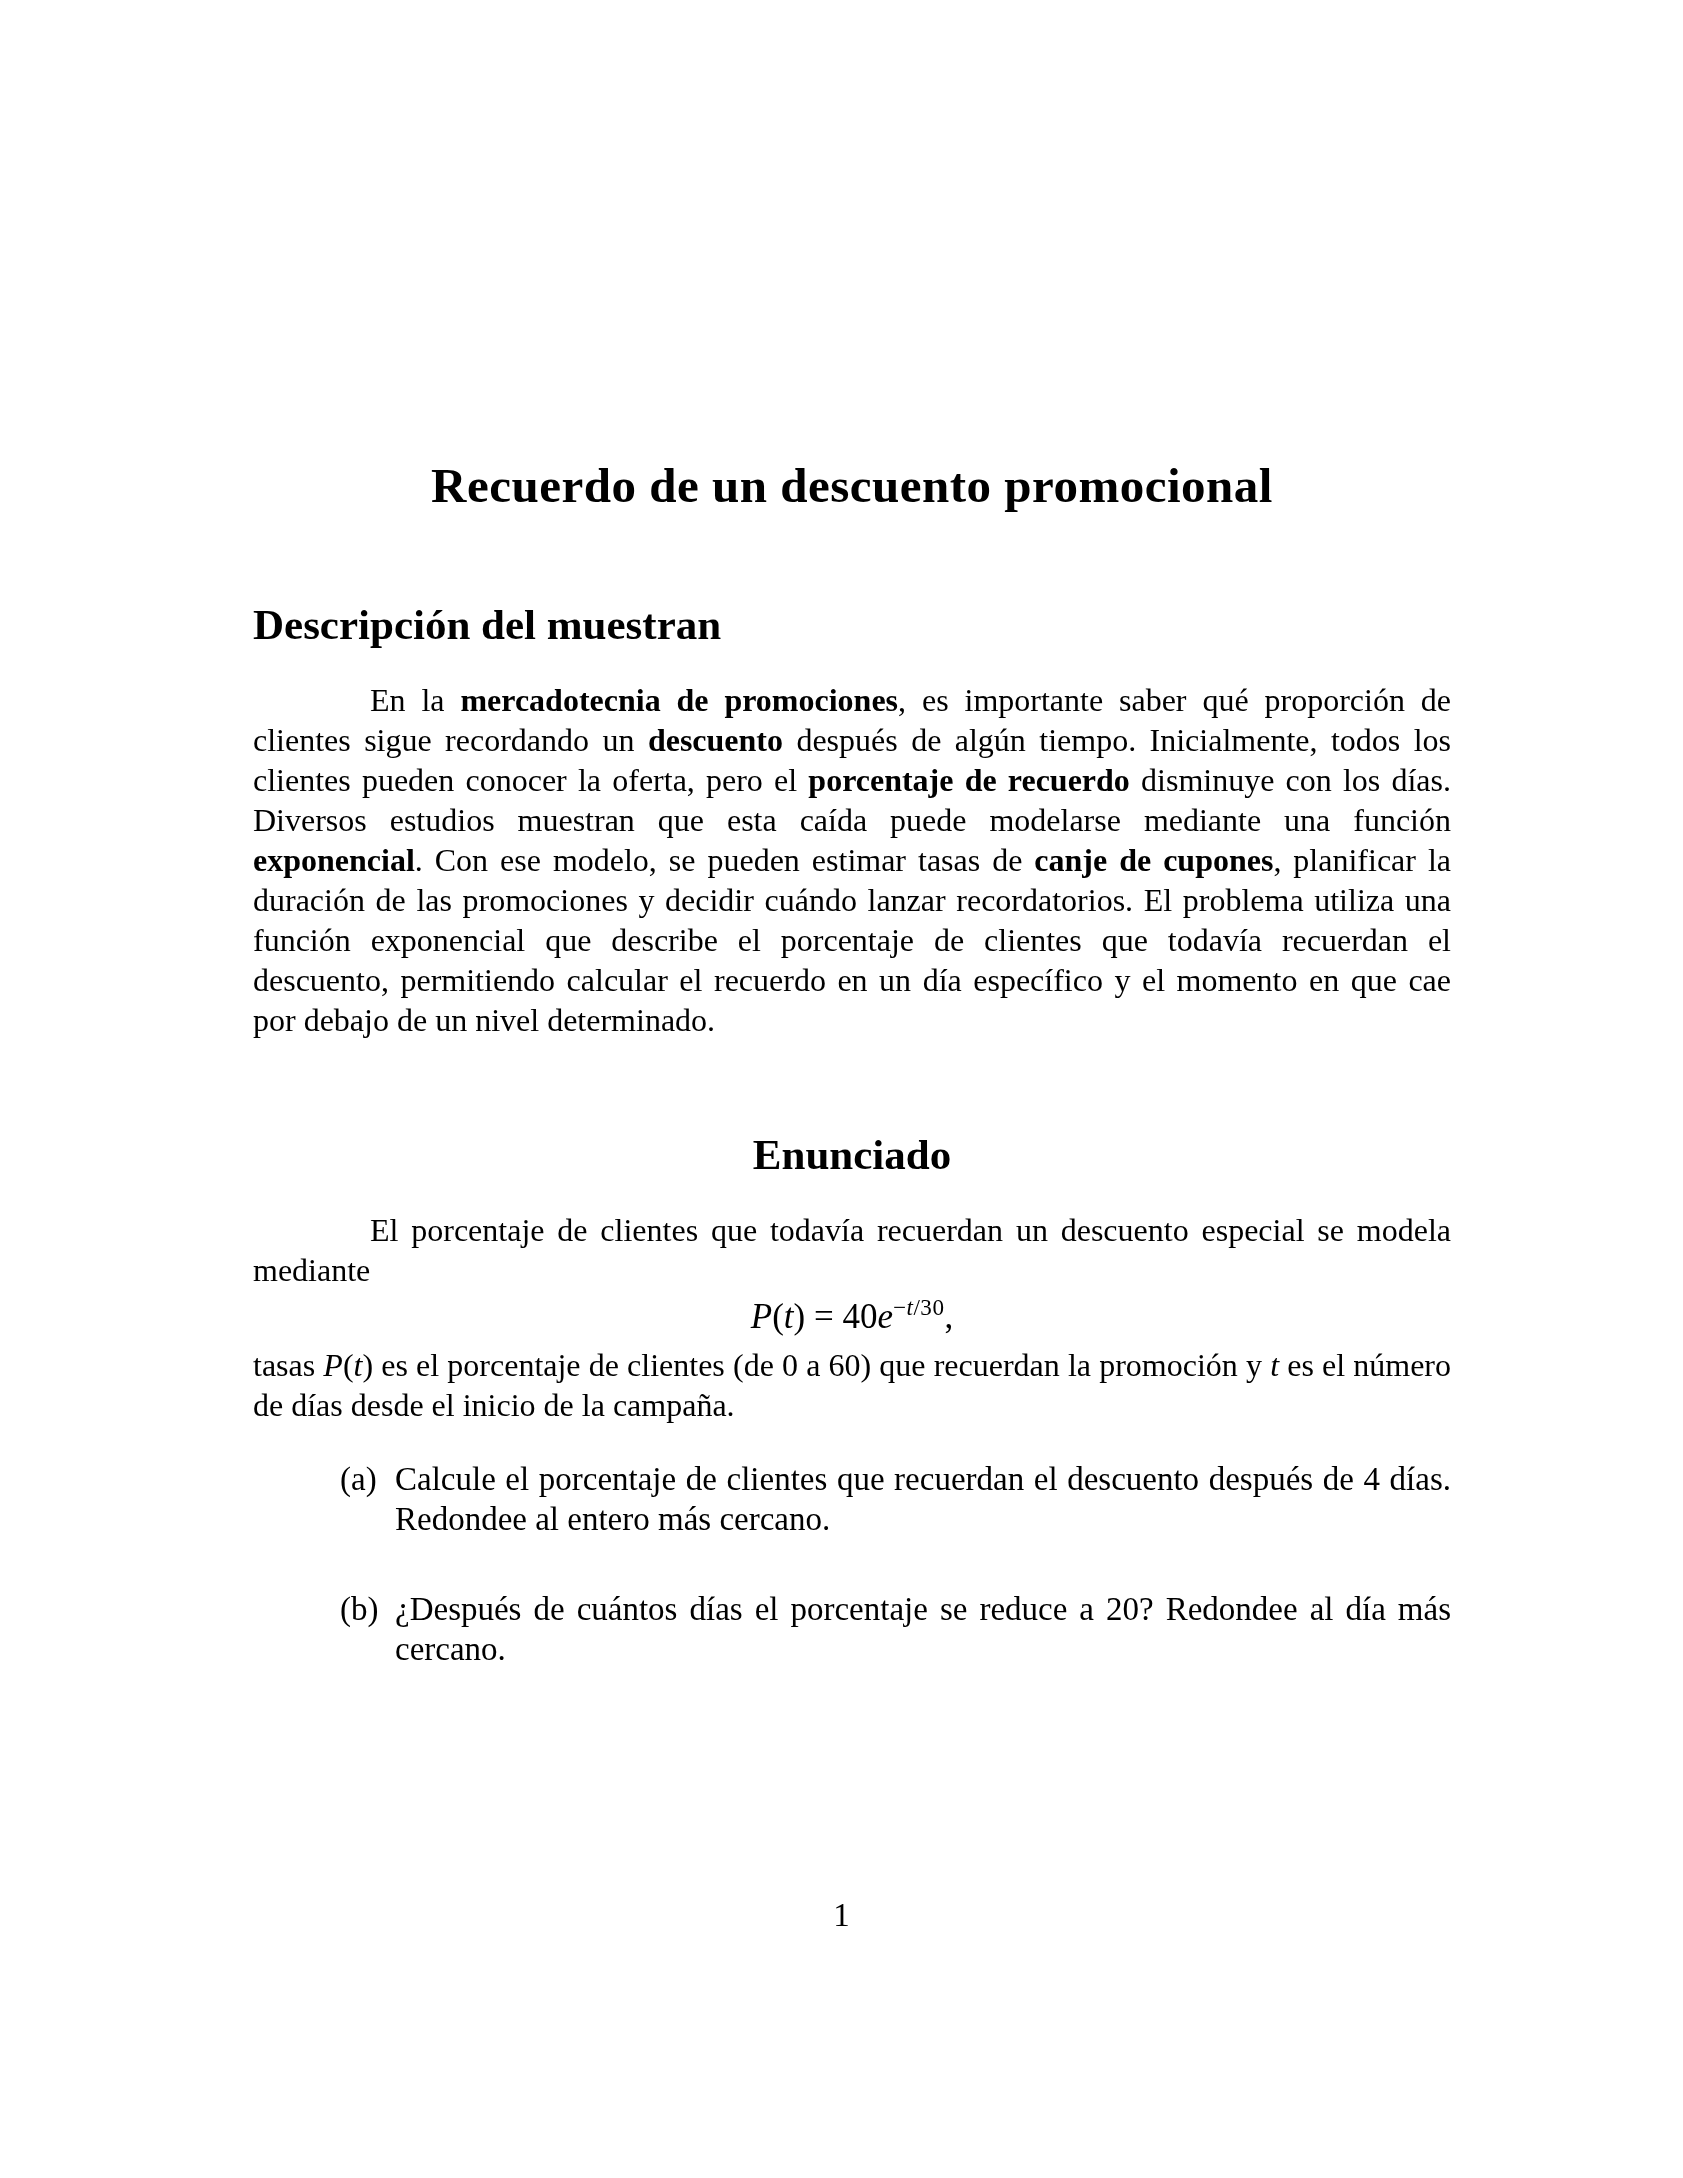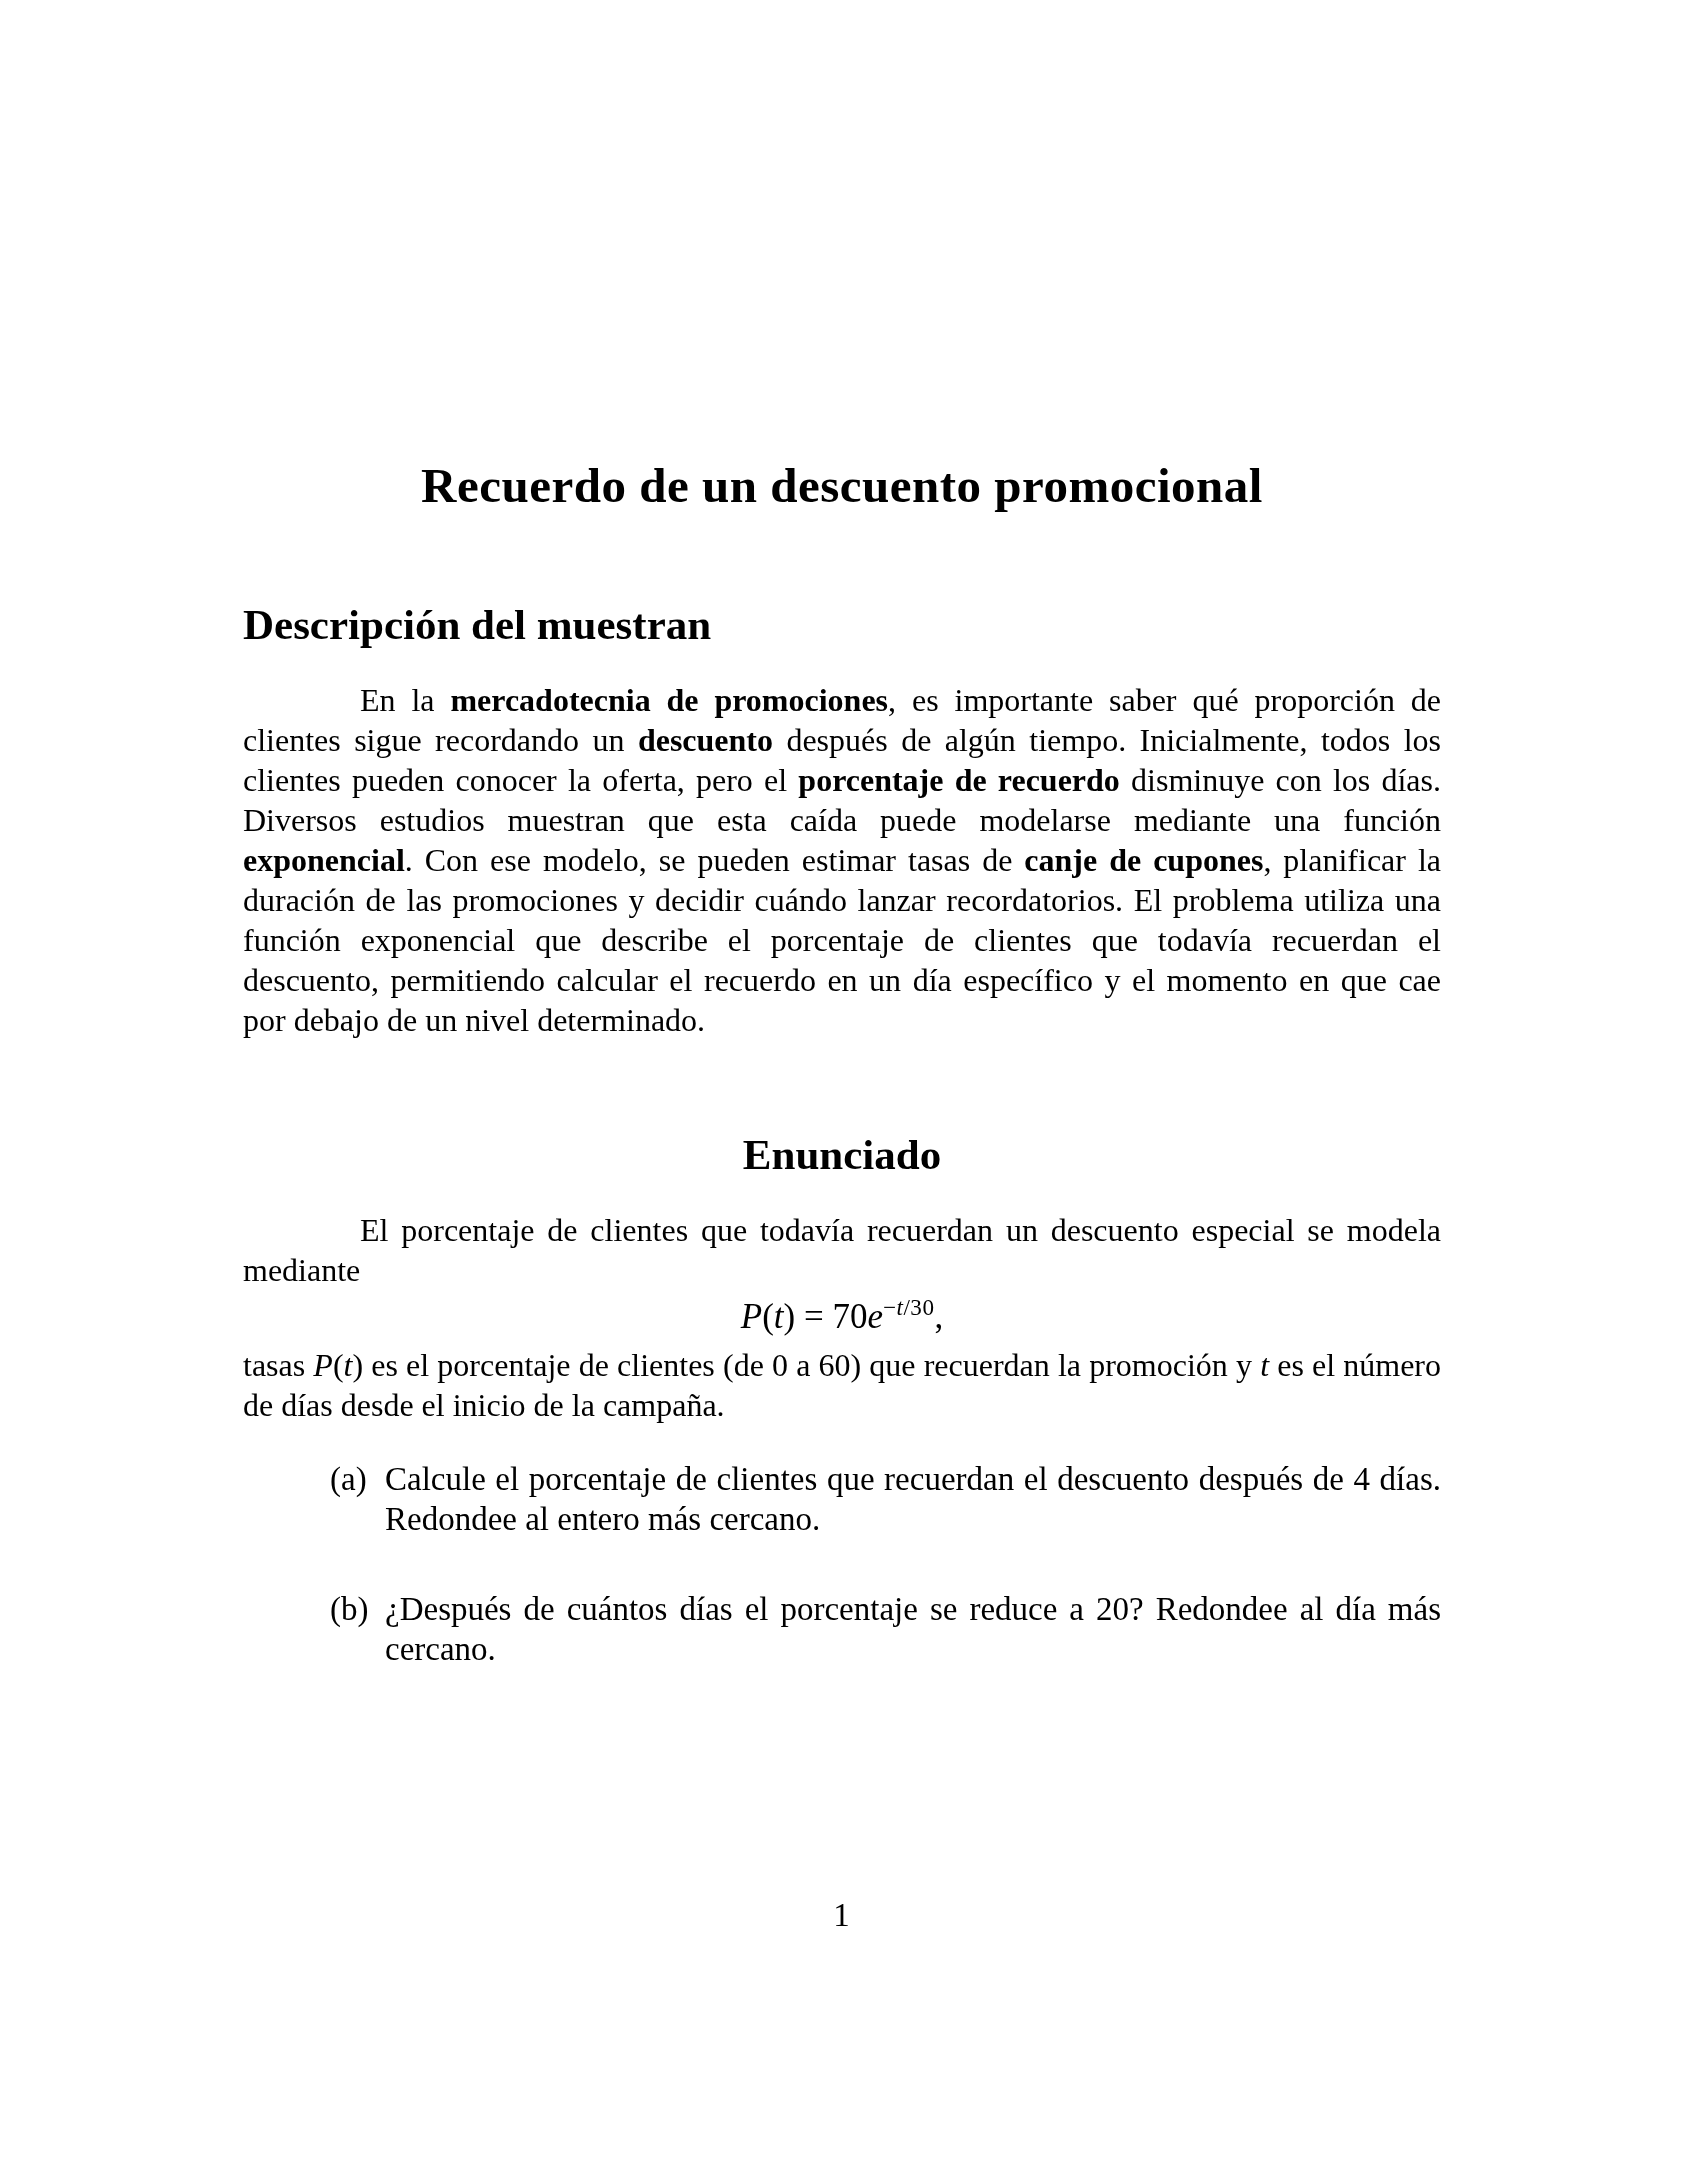--- a/index.html
+++ b/index.html
@@ -11,21 +11,21 @@
     position: relative;
     width: 1683px;
     height: 2178px;
     background: #ffffff;
     color: #000000;
     font-family: "Liberation Serif", "DejaVu Serif", serif;
     overflow: hidden;
   }
   .content {
     position: absolute;
-    left: 243px;
+    left: 253px;
     top: 0;
     width: 1198px;
   }
   .doc-title {
     margin-top: 457px;
     font-size: 49px;
     line-height: 57px;
     font-weight: bold;
     text-align: center;
     letter-spacing: 0.5px;
@@ -107,21 +107,21 @@
 
 
     <div class="section-heading">Descripción del muestran</div>
 
     <div class="para"><span>En la </span><span style="font-weight: bold;">mercadotecnia de promociones</span><span>, es importante saber qué proporción de clientes sigue recordando un </span><span style="font-weight: bold;">descuento</span><span> después de algún tiempo. Inicialmente, todos los clientes pueden conocer la oferta, pero el </span><span style="font-weight: bold;">porcentaje de recuerdo</span><span> disminuye con los días. Diversos estudios muestran que esta caída puede modelarse mediante una función </span><span style="font-weight: bold;">exponencial</span><span>. Con ese modelo, se pueden estimar tasas de </span><span style="font-weight: bold;">canje de cupones</span><span>, planificar la duración de las promociones y decidir cuándo lanzar recordatorios. El problema utiliza una función exponencial que describe el porcentaje de clientes que todavía recuerdan el descuento, permitiendo calcular el recuerdo en un día específico y el momento en que cae por debajo de un nivel determinado.</span></div>
 
     <div class="section-heading second">Enunciado</div>
 
     <div class="para"><span>El porcentaje de clientes que todavía recuerdan un descuento especial se modela mediante</span></div>
 
-    <div class="formula-line"><span style="font-style: italic;">P</span><span>(</span><span style="font-style: italic;">t</span><span>) = 70</span><span style="font-style: italic;">e</span><span class="sup">−</span><span class="sup" style="font-style: italic;">t</span><span class="sup">/30</span><span>,</span></div>
+    <div class="formula-line"><span style="font-style: italic;">P</span><span>(</span><span style="font-style: italic;">t</span><span>) = 40</span><span style="font-style: italic;">e</span><span class="sup">−</span><span class="sup" style="font-style: italic;">t</span><span class="sup">/30</span><span>,</span></div>
 
     <div class="para no-indent"><span>tasas </span><span style="font-style: italic;">P</span><span>(</span><span style="font-style: italic;">t</span><span>) es el porcentaje de clientes (de 0 a 60) que recuerdan la promoción y </span><span style="font-style: italic;">t</span><span> es el número de días desde el inicio de la campaña.</span></div>
 
     <div class="item-list">
       <div class="list-item">
         <span class="item-label">(a)</span>
         <span>Calcule el porcentaje de clientes que recuerdan el descuento después de 4 días. Redondee al entero más cercano.</span>
       </div>
       <div class="list-item">
         <span class="item-label">(b)</span>

